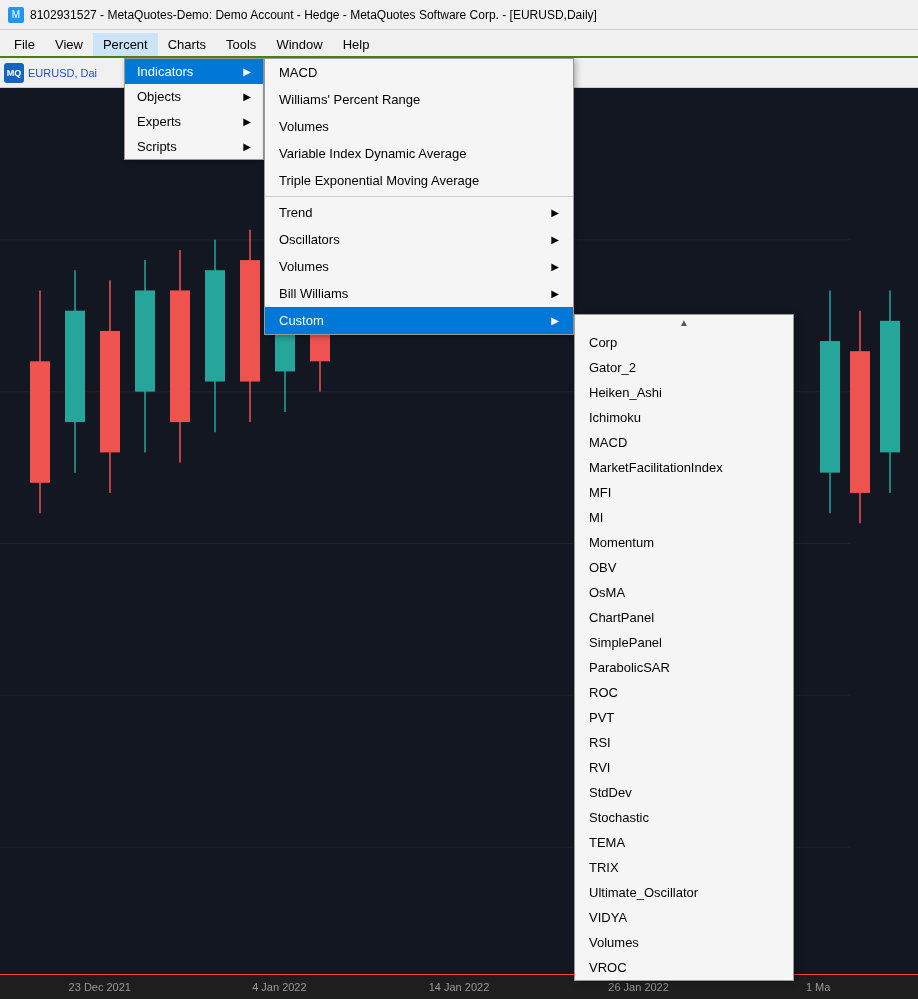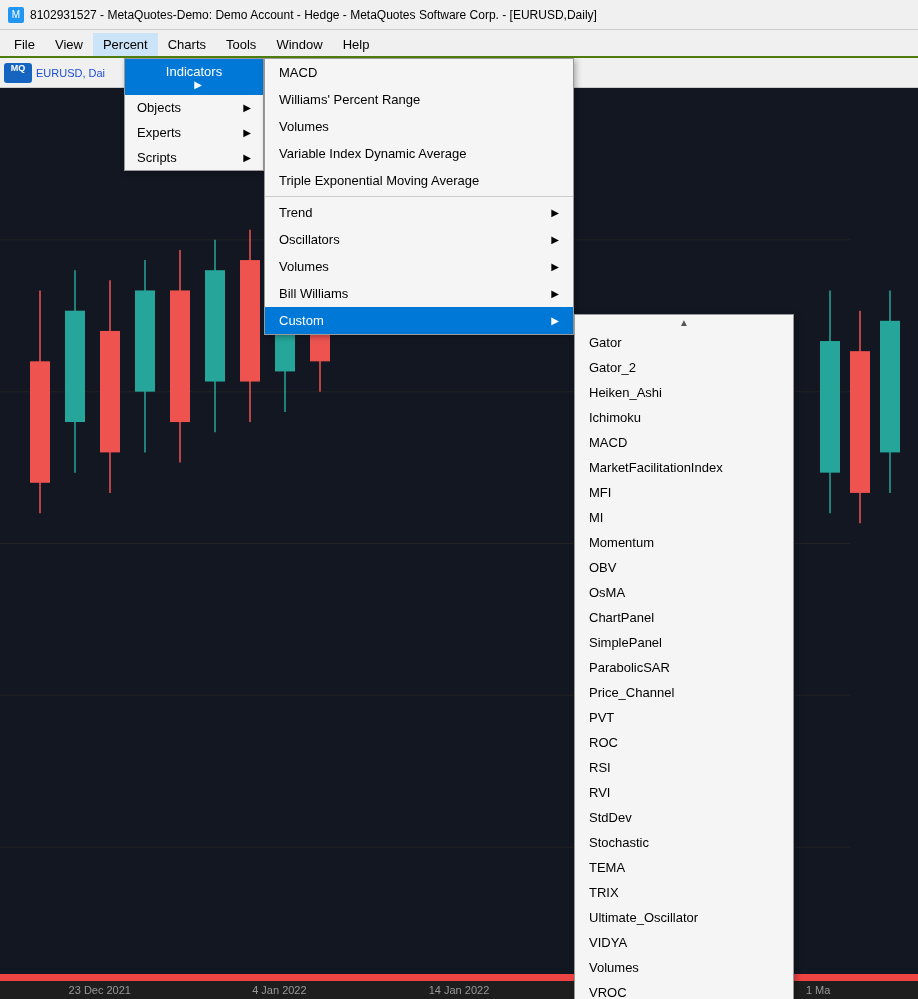--- a/index.html
+++ b/index.html
@@ -106,21 +106,21 @@
     }
     .menu-l1-item {
       padding: 5px 12px;
       cursor: pointer;
       color: #000;
       display: flex;
       align-items: center;
       justify-content: space-between;
       white-space: nowrap;
     }
-    .menu-l1-item.active { background: #0078d7; color: white; flex-direction: column; }
+    .menu-l1-item.active { background: #0078d7; color: white; }
     .menu-l1-item .arrow { font-size: 10px; margin-left: 8px; }
 
     
     .menu-l2 {
       position: absolute;
       top: 0;
       left: 264px;
       background: #f5f5f5;
       border: 1px solid #999;
       box-shadow: 2px 2px 6px rgba(0,0,0,0.3);
@@ -173,21 +173,21 @@
       bottom: 0;
       left: 0;
       right: 0;
       height: 25px;
       background: #1e1e1e;
       display: flex;
       align-items: center;
       color: #aaa;
       font-size: 11px;
       padding: 0 10px;
-      border-top: 7px solid #ef4444;
+      border-top: 1px solid #ef4444;
     }
     .timeline-label {
       flex: 1;
       text-align: center;
       font-size: 11px;
       color: #999;
     }
 
     
     .candle-svg {
@@ -211,21 +211,21 @@
   <div class="menu-item">View</div>
   <div class="menu-item active">Percent</div>
   <div class="menu-item">Charts</div>
   <div class="menu-item">Tools</div>
   <div class="menu-item">Window</div>
   <div class="menu-item">Help</div>
 </div>
 
 <div class="toolbar">
   <div style="display:flex;align-items:center;margin-right:8px;">
-    <div style="width:28px;height:20px;background:#1565c0;border-radius:3px;display:flex;justify-content:center;margin-right:4px;">
+    <div style="width:20px;height:20px;background:#1565c0;border-radius:3px;display:flex;align-items:center;justify-content:center;margin-right:4px;">
       <span style="color:white;font-size:9px;font-weight:bold;">MQ</span>
     </div>
     <span style="font-size:11px;color:#1d4ed8;">EURUSD, Dai</span>
   </div>
 </div>
 
 <div class="chart-area">
 
   <svg class="candle-svg" viewBox="0 0 918 900" preserveAspectRatio="none">
 
@@ -337,37 +337,36 @@
     <div class="menu-l2-item active">
       <span>Custom</span>
       <span class="arrow">▶</span>
     </div>
   </div>
 
   <div class="menu-l3">
     <div class="menu-l3-scroll-up">
       <span>▲</span>
     </div>
-    <div class="menu-l3-item">Gator</div>
+    <div class="menu-l3-item">Corp</div>
     <div class="menu-l3-item">Gator_2</div>
     <div class="menu-l3-item">Heiken_Ashi</div>
     <div class="menu-l3-item">Ichimoku</div>
     <div class="menu-l3-item">MACD</div>
     <div class="menu-l3-item">MarketFacilitationIndex</div>
     <div class="menu-l3-item">MFI</div>
     <div class="menu-l3-item">MI</div>
     <div class="menu-l3-item">Momentum</div>
     <div class="menu-l3-item">OBV</div>
     <div class="menu-l3-item">OsMA</div>
     <div class="menu-l3-item">ChartPanel</div>
     <div class="menu-l3-item">SimplePanel</div>
     <div class="menu-l3-item">ParabolicSAR</div>
-    <div class="menu-l3-item">Price_Channel</div>
+    <div class="menu-l3-item">ROC</div>
     <div class="menu-l3-item">PVT</div>
-    <div class="menu-l3-item">ROC</div>
     <div class="menu-l3-item">RSI</div>
     <div class="menu-l3-item">RVI</div>
     <div class="menu-l3-item">StdDev</div>
     <div class="menu-l3-item">Stochastic</div>
     <div class="menu-l3-item">TEMA</div>
     <div class="menu-l3-item">TRIX</div>
     <div class="menu-l3-item">Ultimate_Oscillator</div>
     <div class="menu-l3-item">VIDYA</div>
     <div class="menu-l3-item">Volumes</div>
     <div class="menu-l3-item">VROC</div>

